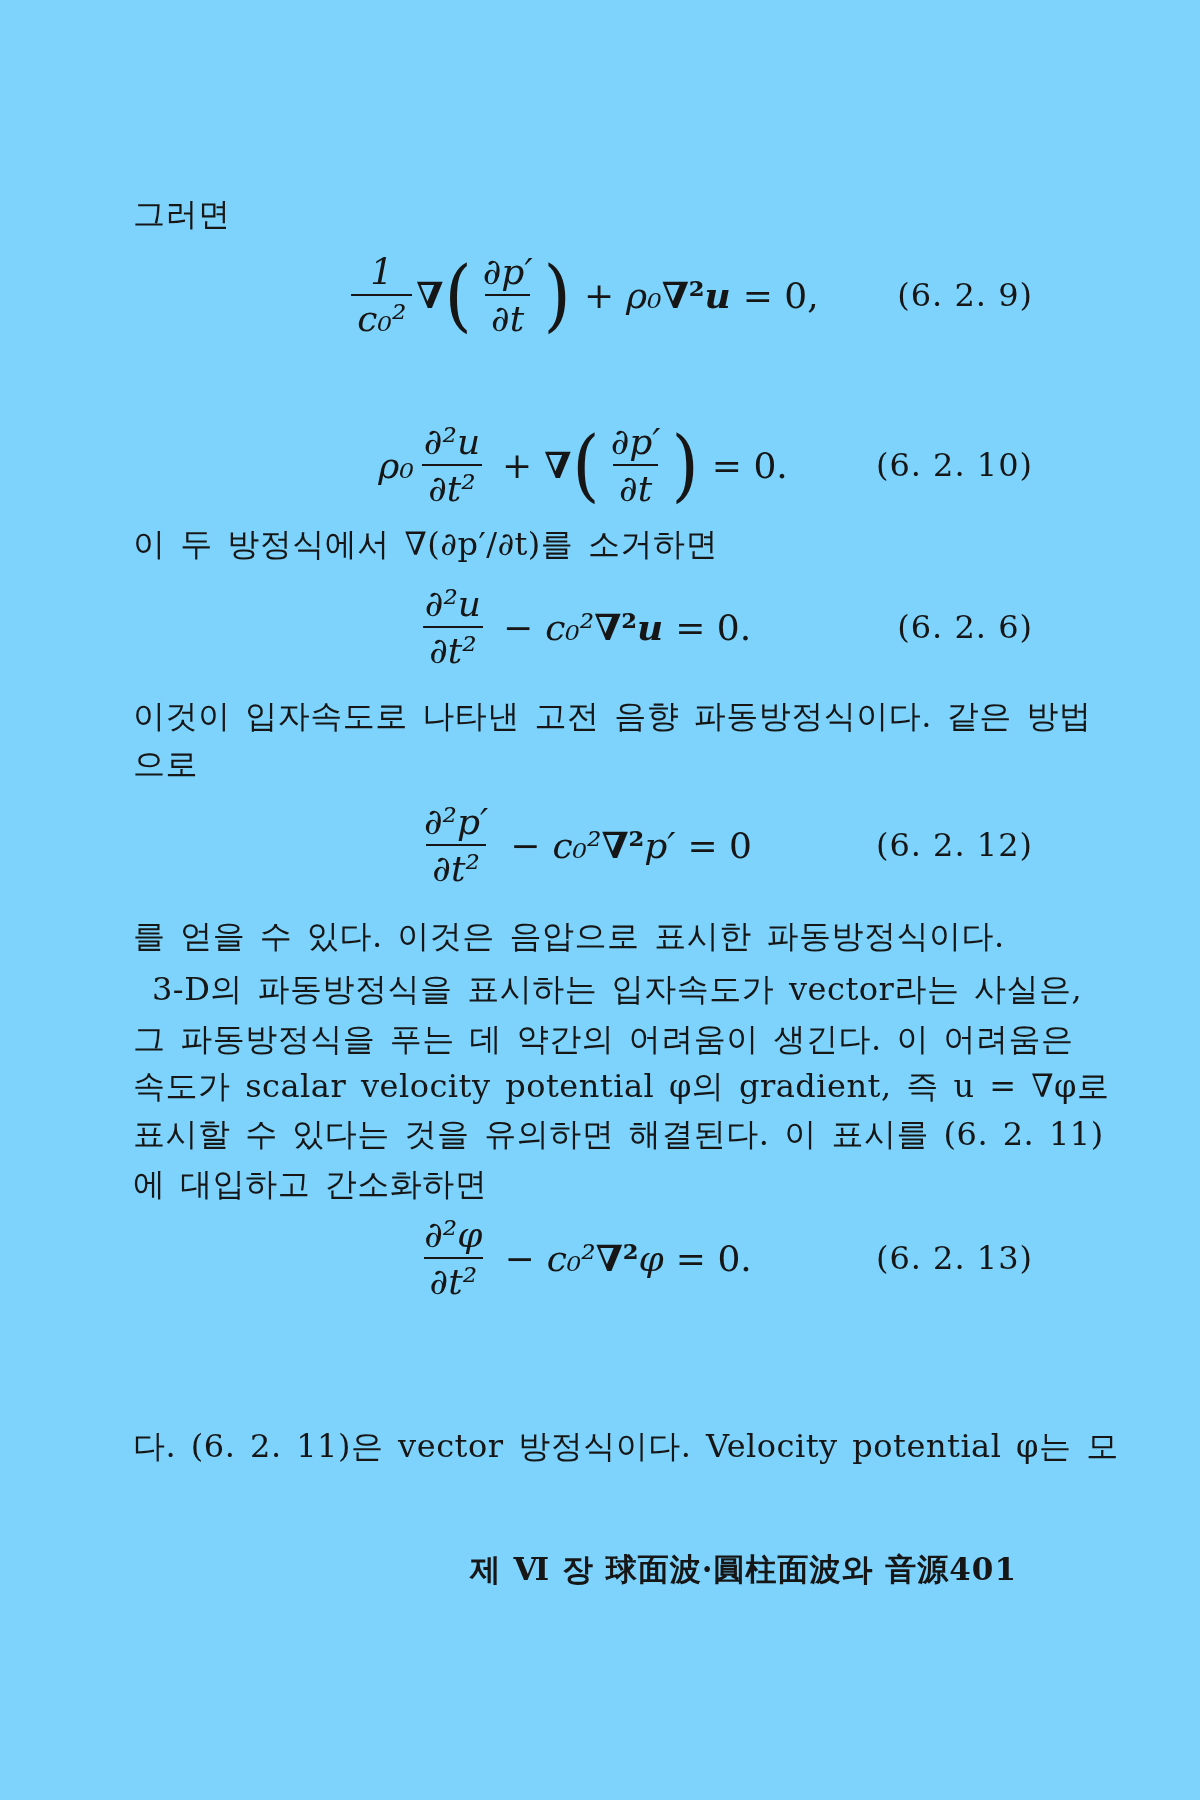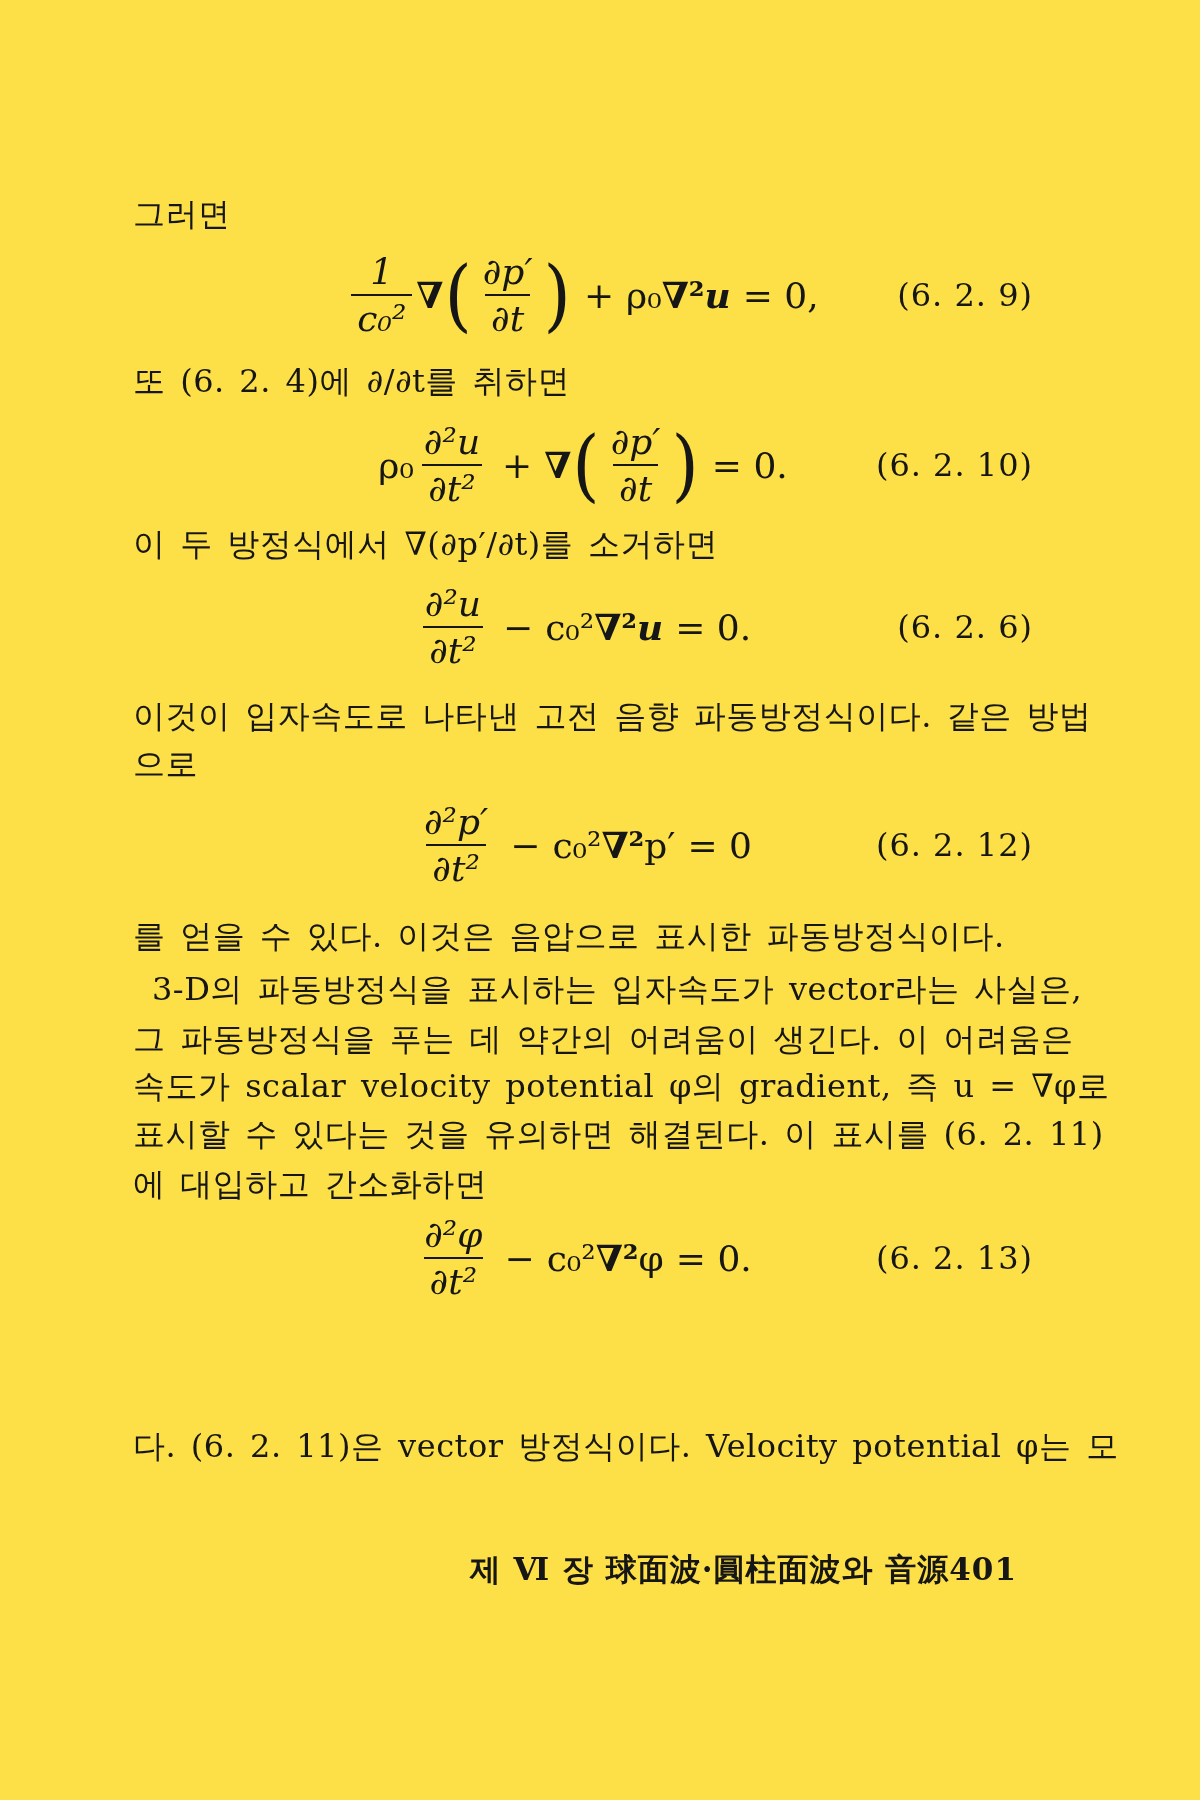--- a/index.html
+++ b/index.html
@@ -1,20 +1,20 @@
 <!DOCTYPE html>
 <html><head>
 <meta charset="utf-8">
 <style>
   html,body{margin:0;padding:0;background:#e8e8e8;}
   .page{
     position:relative;
     width:1200px;height:1800px;
     margin:0 auto;
-    background:#fde047;
+    background:#7dd3fc;
     color:#161616;
     font-family:"DejaVu Serif","Liberation Serif",serif;
     overflow:hidden;
   }
   .bline{
     position:absolute;left:133px;
     font-size:32px;line-height:44px;
     white-space:nowrap;
     letter-spacing:.5px;word-spacing:4px;
   }
@@ -37,21 +37,21 @@
     display:flex;flex-direction:column;align-items:center;
     font-style:italic;margin:0 4px;line-height:1.15;
   }
   .frac .num{padding:0 6px 2px;}
   .frac .den{border-top:2.5px solid #161616;padding:2px 6px 0;}
   .paren{
     font-size:70px;font-weight:400;font-style:normal;
     line-height:1;margin:0 1px;transform:scaleY(1.12);
   }
   .nab{font-weight:700;font-style:normal;}
-  .var{}
+  .var{font-style:italic;}
   .bvar{font-style:italic;font-weight:700;}
   .op{margin:0 12px;}
   .plain{margin-left:12px;white-space:pre;}
   .footer{
     position:absolute;left:133px;width:884px;top:1549px;
     text-align:right;font-size:31px;font-weight:700;
     white-space:nowrap;letter-spacing:1px;
   }
   .pagenum{}
 </style>
@@ -77,21 +77,20 @@
         <span class="paren">)</span>
         <span class="op">+</span>
         <span class="var">ρ₀</span>
         <span class="nab">∇²</span>
         <span class="bvar">u</span>
         <span class="plain">= 0,</span>
       </div>
     <div class="eqlabel">(6. 2. 9)</div>
   </div>
 
-  <div class="bline" style="top:359px">또 (6. 2. 4)에 ∂/∂t를 취하면</div>
 
   <div class="eqrow" style="top:405px">
     <div class="eqbody">
         <span class="var">ρ₀</span>
         <span class="frac">
           <span class="num">∂²u</span>
           <span class="den">∂t²</span>
         </span>
         <span class="op">+</span>
         <span class="nab">∇</span>

